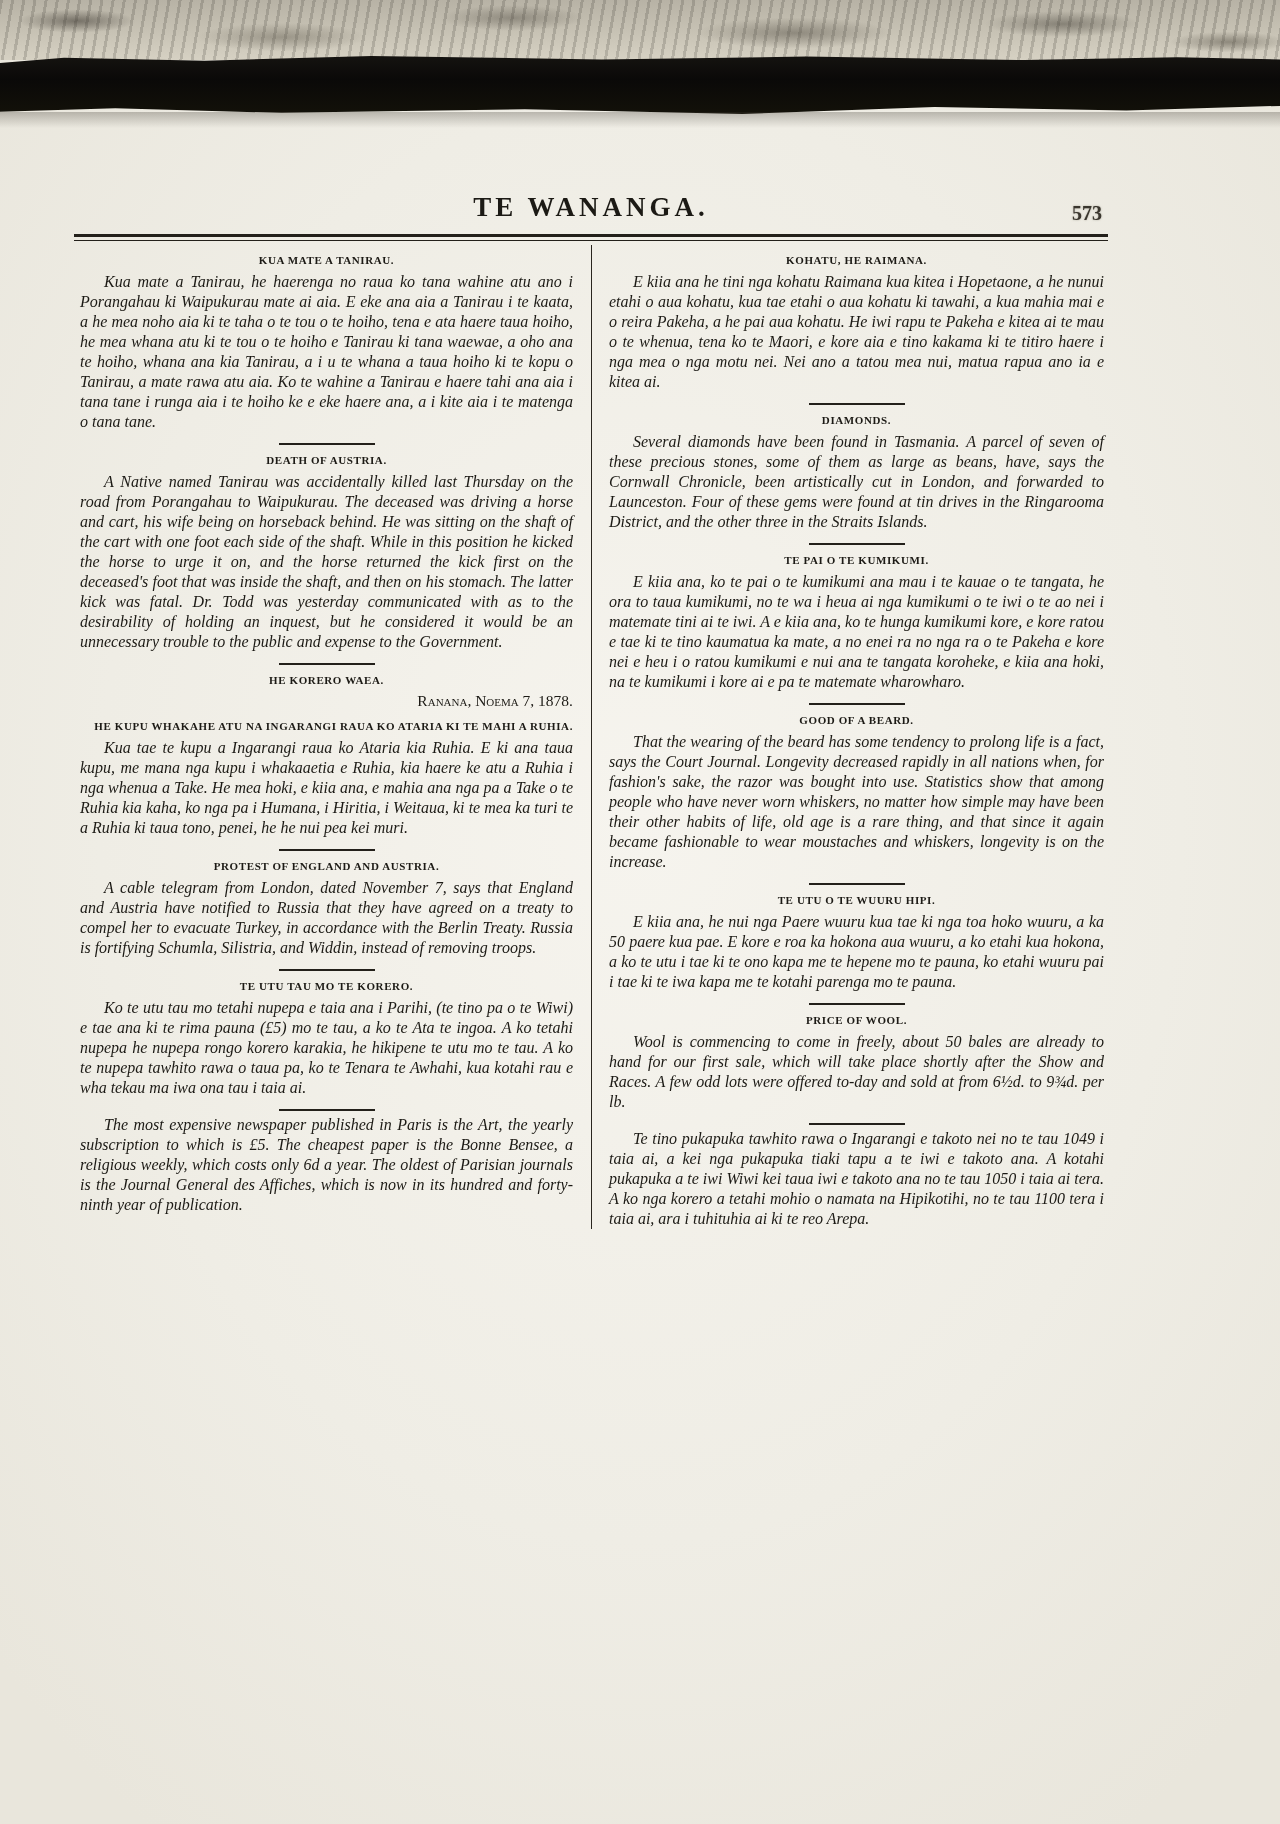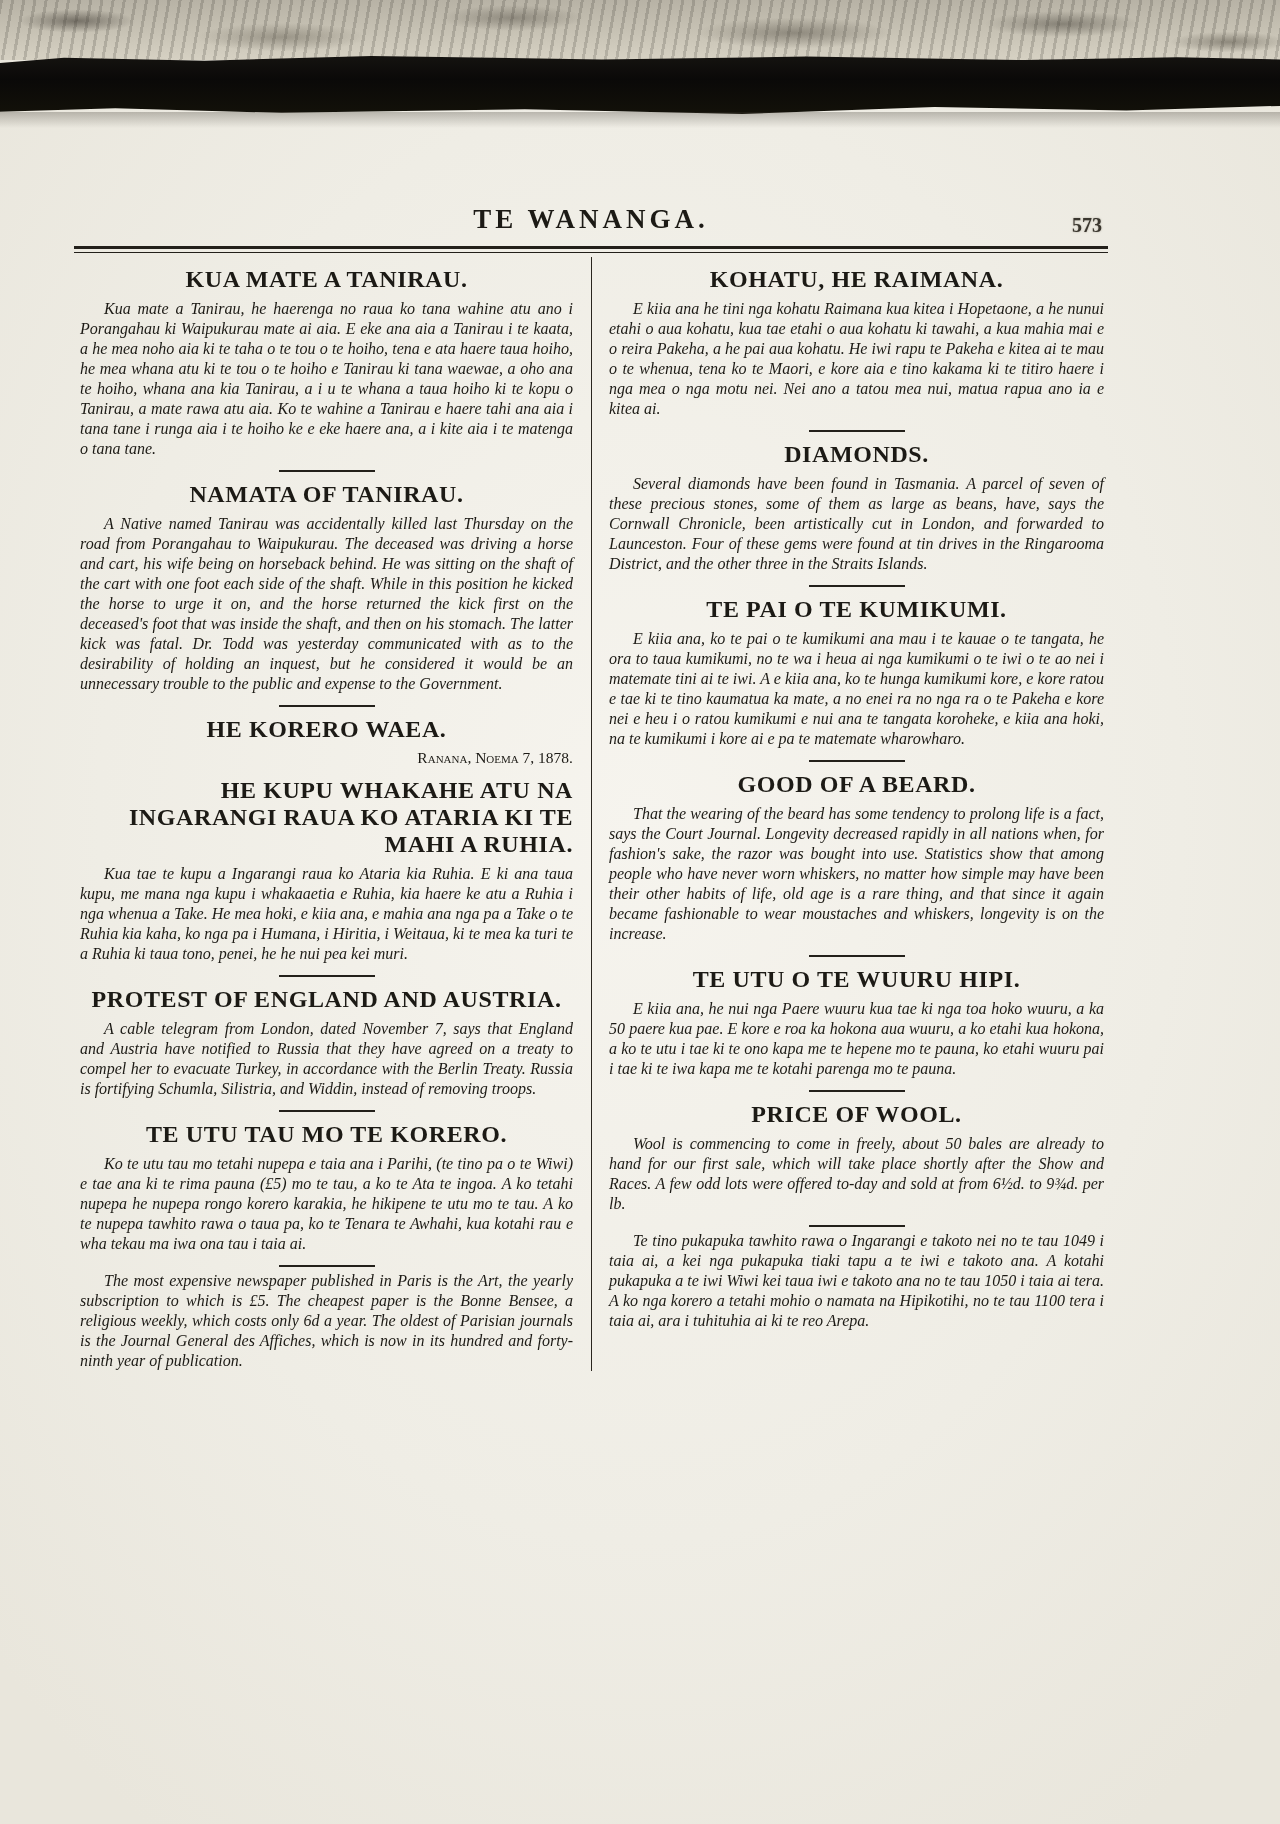--- a/index.html
+++ b/index.html
@@ -31,21 +31,21 @@
     background: linear-gradient(180deg, #151310 0%, #0a0908 40%, #131109 100%);
     clip-path: polygon(0 12%, 5% 3%, 16% 8%, 29% 0, 47% 6%, 63% 1%, 80% 7%, 92% 2%, 100% 6%,
                        100% 86%, 88% 94%, 73% 88%, 58% 100%, 41% 92%, 22% 98%, 9% 90%, 0 96%);
   }
   .scan-fade {
     position: absolute; top: 112px; left: 0; width: 100%; height: 16px;
     background: linear-gradient(180deg, rgba(60,55,46,.30), rgba(60,55,46,0));
   }
 
   
-  .sheet { position: absolute; top: 204px; left: 74px; width: 1034px; }
+  .sheet { position: absolute; top: 192px; left: 74px; width: 1034px; }
 
   .headrow { position: relative; height: 40px; }
   .masthead {
     text-align: center;
     font-size: 27px; font-weight: bold;
     letter-spacing: 4px;
     margin: 0;
   }
   .pagenum {
     position: absolute; right: 6px; top: 10px;
@@ -65,21 +65,21 @@
   .columns::before {
     content: ""; position: absolute; left: 50%; top: 0; bottom: 0;
     width: 1px; background: #2a261f;
   }
   .col { width: 50%; box-sizing: border-box; }
   .col-left  { padding: 0 18px 0 6px; }
   .col-right { padding: 0 4px 0 18px; }
 
   .article h3 {
     text-align: center;
-    font-size: 24px; font-weight: bold;
+    font-size: 11px; font-weight: bold;
     letter-spacing: 0.6px;
     margin: 9px 0 6px 0;
   }
   .article h3.subhead { margin-top: 10px; text-align: right; }
   .article .dateline {
     text-align: right;
     font-size: 15.5px;
     font-variant: small-caps;
     margin: 2px 0 2px 0;
   }
@@ -115,21 +115,21 @@
 
     <div class="col col-left">
 
       <section class="article">
         <h3>KUA MATE A TANIRAU.</h3>
         <p>Kua mate a Tanirau, he haerenga no raua ko tana wahine atu ano i Porangahau ki Waipukurau mate ai aia. E eke ana aia a Tanirau i te kaata, a he mea noho aia ki te taha o te tou o te hoiho, tena e ata haere taua hoiho, he mea whana atu ki te tou o te hoiho e Tanirau ki tana waewae, a oho ana te hoiho, whana ana kia Tanirau, a i u te whana a taua hoiho ki te kopu o Tanirau, a mate rawa atu aia. Ko te wahine a Tanirau e haere tahi ana aia i tana tane i runga aia i te hoiho ke e eke haere ana, a i kite aia i te matenga o tana tane.</p>
       </section>
       <div class="sep"></div>
 
       <section class="article">
-        <h3>NAMATA OF TANIRAU.</h3>
+        <h3>DEATH OF AUSTRIA.</h3>
         <p>A Native named Tanirau was accidentally killed last Thursday on the road from Porangahau to Waipukurau. The deceased was driving a horse and cart, his wife being on horseback behind. He was sitting on the shaft of the cart with one foot each side of the shaft. While in this position he kicked the horse to urge it on, and the horse returned the kick first on the deceased's foot that was inside the shaft, and then on his stomach. The latter kick was fatal. Dr. Todd was yesterday communicated with as to the desirability of holding an inquest, but he considered it would be an unnecessary trouble to the public and expense to the Government.</p>
       </section>
       <div class="sep"></div>
 
       <section class="article">
         <h3>HE KORERO WAEA.</h3>
         <div class="dateline">Ranana, Noema 7, 1878.</div>
         <h3 class="subhead">HE KUPU WHAKAHE ATU NA INGARANGI RAUA KO ATARIA KI TE MAHI A RUHIA.</h3>
         <p>Kua tae te kupu a Ingarangi raua ko Ataria kia Ruhia. E ki ana taua kupu, me mana nga kupu i whakaaetia e Ruhia, kia haere ke atu a Ruhia i nga whenua a Take. He mea hoki, e kiia ana, e mahia ana nga pa a Take o te Ruhia kia kaha, ko nga pa i Humana, i Hiritia, i Weitaua, ki te mea ka turi te a Ruhia ki taua tono, penei, he he nui pea kei muri.</p>
       </section>

